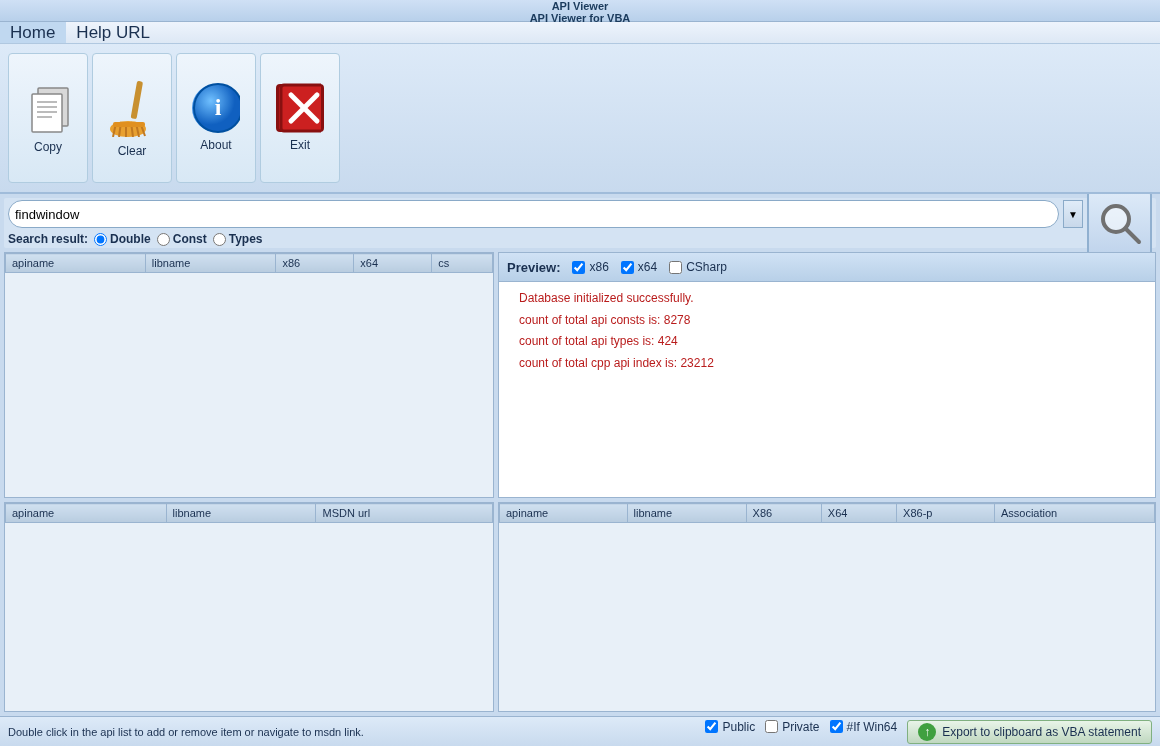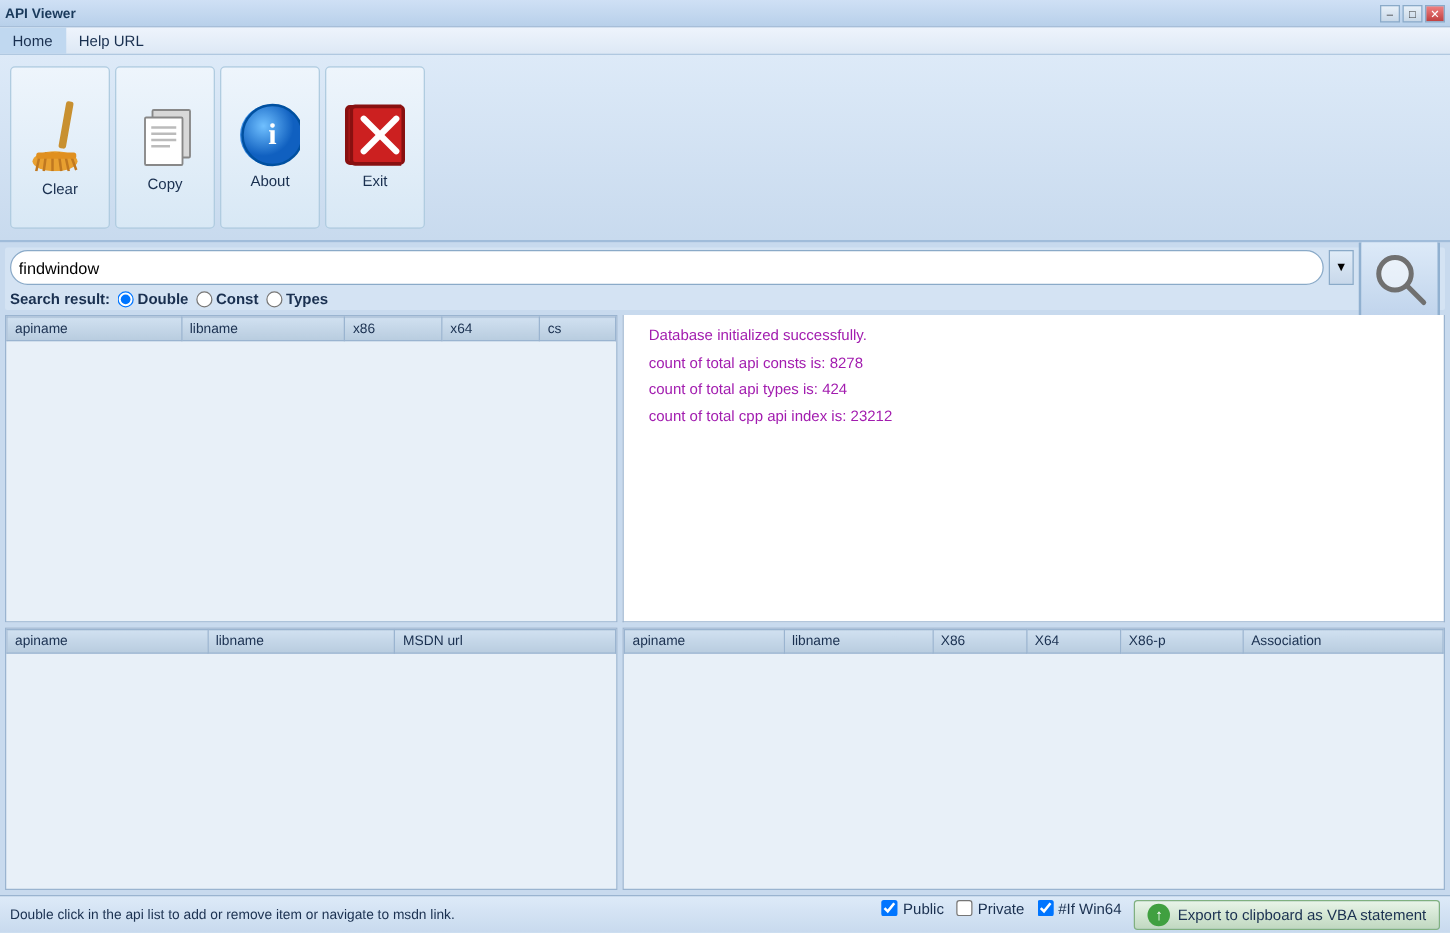--- a/index.html
+++ b/index.html
@@ -16,20 +16,21 @@
 
     
     .title-bar {
       background: linear-gradient(to bottom, #cfe0f5, #b8d0ea);
       display: flex;
       align-items: center;
       justify-content: space-between;
       padding: 0 4px;
       height: 22px;
       border-bottom: 1px solid #9ab4d0;
+      flex-direction: column;
     }
     .title-bar-text {
       font-size: 11px;
       font-weight: bold;
       color: #1a3a5c;
       flex: 1;
       text-align: center;
     }
     .title-bar-left {
       font-size: 11px;
@@ -60,21 +61,21 @@
     
     .menu-bar {
       background: linear-gradient(to bottom, #eef4fc, #dde8f5);
       display: flex;
       align-items: stretch;
       height: 22px;
       border-bottom: 1px solid #b0c8e0;
     }
     .menu-item {
       padding: 2px 10px;
-      font-size: 12px;
+      font-size: 17px;
       color: #1a3050;
       cursor: pointer;
       display: flex;
       align-items: center;
       border-right: 1px solid transparent;
     }
     .menu-item:hover, .menu-item.active {
       background: #c0d8f0;
     }
 
@@ -291,21 +292,21 @@
       cursor: pointer;
     }
     .preview-content {
       flex: 1;
       background: white;
       border: 1px solid #9ab4d0;
       border-top: none;
       padding: 6px 20px;
       overflow: auto;
       font-size: 12px;
-      color: #a21caf;
+      color: #b91c1c;
       line-height: 1.8;
     }
 
     
     .bottom-row {
       display: flex;
       gap: 4px;
       height: 210px;
     }
     .bottom-left {
@@ -368,73 +369,74 @@
     }
     input[type="radio"] {
       cursor: pointer;
     }
   </style>
 </head>
 <body>
 
 <div class="title-bar">
   <span class="title-bar-left">API Viewer</span>
+  <span class="title-bar-text">API Viewer for VBA</span>
   <div class="title-bar-controls">
     <div class="title-btn">–</div>
     <div class="title-btn">□</div>
     <div class="title-btn close-btn">✕</div>
   </div>
 </div>
 
 <div class="menu-bar">
   <div class="menu-item active">
     <span>Home</span>
   </div>
   <div class="menu-item">
     <span>Help URL</span>
   </div>
 </div>
 
 <div class="toolbar">
+  <div class="tool-btn">
+    <div class="icon-copy">
+      <svg width="50" height="58">
+
+        <rect x="12" y="6" width="30" height="38" fill="#d8d8d8" stroke="#888" stroke-width="1.5" rx="1"></rect>
+
+        <rect x="6" y="12" width="30" height="38" fill="white" stroke="#888" stroke-width="1.5" rx="1"></rect>
+
+        <line x1="11" y1="20" x2="31" y2="20" stroke="#bbb" stroke-width="2"></line>
+        <line x1="11" y1="25" x2="31" y2="25" stroke="#bbb" stroke-width="2"></line>
+        <line x1="11" y1="30" x2="31" y2="30" stroke="#bbb" stroke-width="2"></line>
+        <line x1="11" y1="35" x2="26" y2="35" stroke="#bbb" stroke-width="2"></line>
+      </svg>
+    </div>
+    <span>Copy</span>
+  </div>
+
   <div class="tool-btn">
     <div class="icon-clear">
       <svg width="50" height="58">
 
         <rect x="26" y="2" width="6" height="38" fill="#c89030" rx="2" transform="rotate(10 29 20)"></rect>
 
         <ellipse cx="20" cy="50" rx="18" ry="8" fill="#e8a030"></ellipse>
 
         <line x1="8" y1="44" x2="5" y2="58" stroke="#c07820" stroke-width="2"></line>
         <line x1="13" y1="43" x2="11" y2="58" stroke="#c07820" stroke-width="2"></line>
         <line x1="18" y1="43" x2="18" y2="58" stroke="#c07820" stroke-width="2"></line>
         <line x1="23" y1="43" x2="25" y2="58" stroke="#c07820" stroke-width="2"></line>
         <line x1="28" y1="44" x2="31" y2="58" stroke="#c07820" stroke-width="2"></line>
         <line x1="33" y1="46" x2="37" y2="57" stroke="#c07820" stroke-width="2"></line>
 
         <rect x="5" y="43" width="32" height="5" fill="#e09020" rx="2"></rect>
       </svg>
     </div>
     <span>Clear</span>
-  </div>
-
-  <div class="tool-btn">
-    <div class="icon-copy">
-      <svg width="50" height="58">
-
-        <rect x="12" y="6" width="30" height="38" fill="#d8d8d8" stroke="#888" stroke-width="1.5" rx="1"></rect>
-
-        <rect x="6" y="12" width="30" height="38" fill="white" stroke="#888" stroke-width="1.5" rx="1"></rect>
-
-        <line x1="11" y1="20" x2="31" y2="20" stroke="#bbb" stroke-width="2"></line>
-        <line x1="11" y1="25" x2="31" y2="25" stroke="#bbb" stroke-width="2"></line>
-        <line x1="11" y1="30" x2="31" y2="30" stroke="#bbb" stroke-width="2"></line>
-        <line x1="11" y1="35" x2="26" y2="35" stroke="#bbb" stroke-width="2"></line>
-      </svg>
-    </div>
-    <span>Copy</span>
   </div>
 
   <div class="tool-btn">
     <div class="icon-about">
       <svg width="52" height="52">
         <defs>
           <radialGradient id="bgrd" cx="35%" cy="35%">
             <stop offset="0%" stop-color="#70c0ff"></stop>
             <stop offset="100%" stop-color="#1060c0"></stop>
           </radialGradient>
@@ -504,20 +506,35 @@
               <th>cs</th>
             </tr>
           </thead>
           <tbody id="top-table-body">
           </tbody>
         </table>
       </div>
     </div>
 
     <div class="right-panel">
+      <div class="preview-header">
+        <span class="preview-title">Preview:</span>
+        <label class="checkbox-label">
+          <input type="checkbox" checked="" style="">
+          <span>x86</span>
+        </label>
+        <label class="checkbox-label">
+          <input type="checkbox" checked="" style="">
+          <span>x64</span>
+        </label>
+        <label class="checkbox-label">
+          <input type="checkbox" style="">
+          <span>CSharp</span>
+        </label>
+      </div>
       <div class="preview-content" id="preview-lines">
       <div>Database initialized successfully.</div>
           <div>count of total api consts is: 8278</div>
           <div>count of total api types is: 424</div>
           <div>count of total cpp api index is: 23212</div>
         </div>
     </div>
 
   </div>
 

